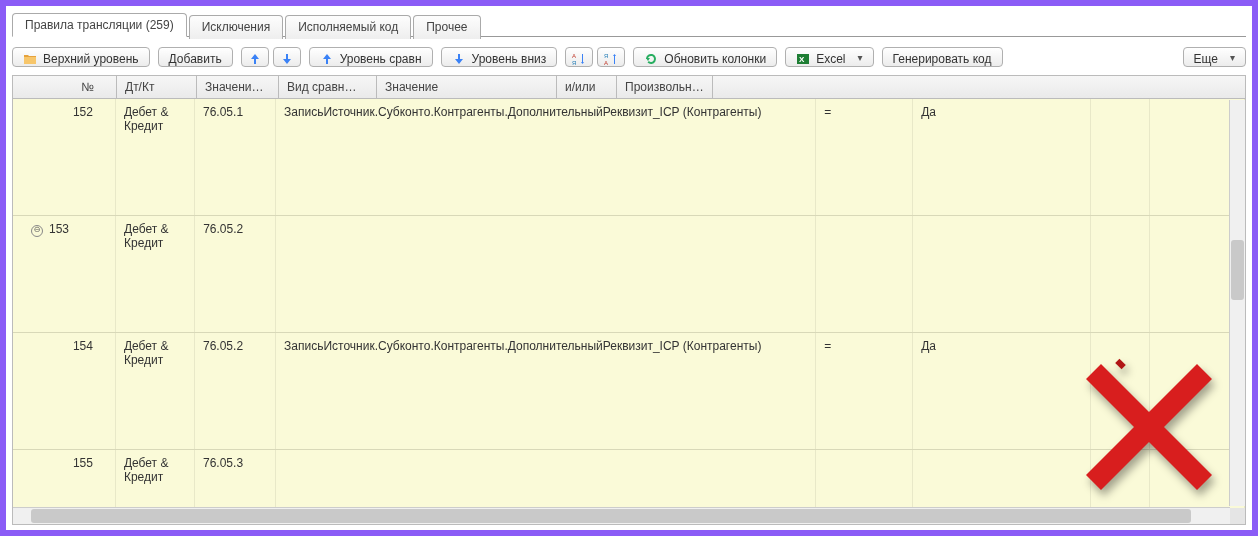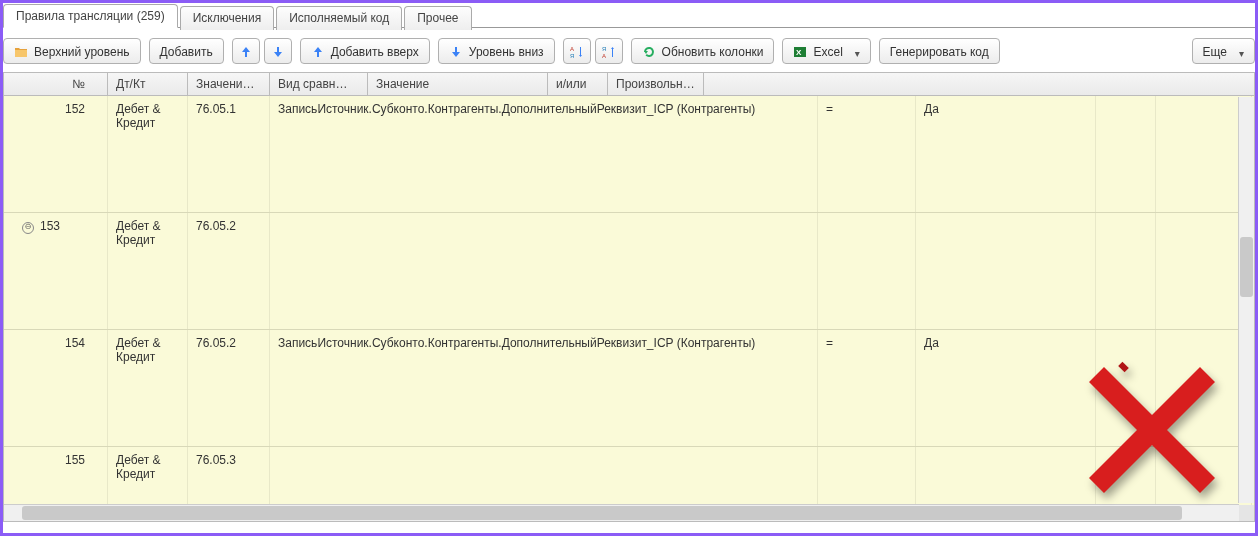--- a/index.html
+++ b/index.html
@@ -1,23 +1,23 @@
 <!DOCTYPE html>
 <html><head>
 <meta charset="utf-8">
 <style>
 html,body{margin:0;padding:0;font-family:Arial,Helvetica,sans-serif;font-size:12px;color:#333;background:#fff}
-.app{width:1258px;height:536px;position:relative;box-sizing:border-box;border:3px solid #8b5cf6}
+.app{width:1258px;height:536px;position:relative;box-sizing:border-box;padding:6px;border:6px solid #8b5cf6}
 
 .tabs{display:flex;gap:0;height:24px;border-bottom:1px solid #999;margin-bottom:10px}
 .tab{padding:4px 12px 2px;border:1px solid #aaa;border-bottom:none;background:linear-gradient(#fdfdfd,#eee);border-top-left-radius:4px;border-top-right-radius:4px;margin-right:2px;cursor:pointer;position:relative;top:3px;color:#444}
 .tab.active{background:#fff;border-bottom:1px solid #fff;top:1px;font-weight:normal}
 
 .toolbar{display:flex;align-items:center;gap:8px;margin-bottom:8px}
-.btn{display:inline-flex;align-items:flex-end;gap:6px;padding:4px 10px;border:1px solid #b0b0b0;border-radius:4px;background:linear-gradient(#fff,#ececec);cursor:pointer;height:26px;box-sizing:border-box;font-size:12px;color:#333}
+.btn{display:inline-flex;align-items:flex-start;gap:6px;padding:4px 10px;border:1px solid #b0b0b0;border-radius:4px;background:linear-gradient(#fff,#ececec);cursor:pointer;height:20px;box-sizing:border-box;font-size:12px;color:#333}
 .btn.small{padding:4px 6px}
 .btn .ico{display:inline-block;width:14px;height:14px}
 .spacer{flex:1}
 .drop:after{content:"▾";margin-left:6px;font-size:10px;color:#555}
 
 .grid-wrap{border:1px solid #bbb;height:448px;overflow:hidden;position:relative;display:flex;flex-direction:column}
 .grid-head{display:flex;background:linear-gradient(#f6f6f6,#eaeaea);border-bottom:1px solid #bbb;flex:none}
 .cell,.hcell{box-sizing:border-box;padding:4px 8px;overflow:hidden;white-space:nowrap;text-overflow:ellipsis;border-right:1px solid #ccc}
 .hcell{font-weight:normal;color:#444;font-size:12px;border-right:1px solid #bbb}
 .grid-body{flex:1;overflow:auto;background:#e5e5e5}
@@ -85,21 +85,21 @@
         </span>
       </button>
     </div>
 
     <button class="btn">
       <span class="ico">
         <svg width="14" height="14" viewBox="0 0 14 14">
             <path fill="#3b82f6" d="M7 2l4 5H8v5H6V7H3z"></path>
           </svg>
       </span>
-      <span>Добавить вверх</span>
+      <span>Уровень сравн</span>
     </button>
 
     <button class="btn">
       <span class="ico">
         <svg width="14" height="14" viewBox="0 0 14 14">
             <path fill="#3b82f6" d="M7 12L3 7h3V2h2v5h3z"></path>
           </svg>
       </span>
       <span>Уровень вниз</span>
     </button>

